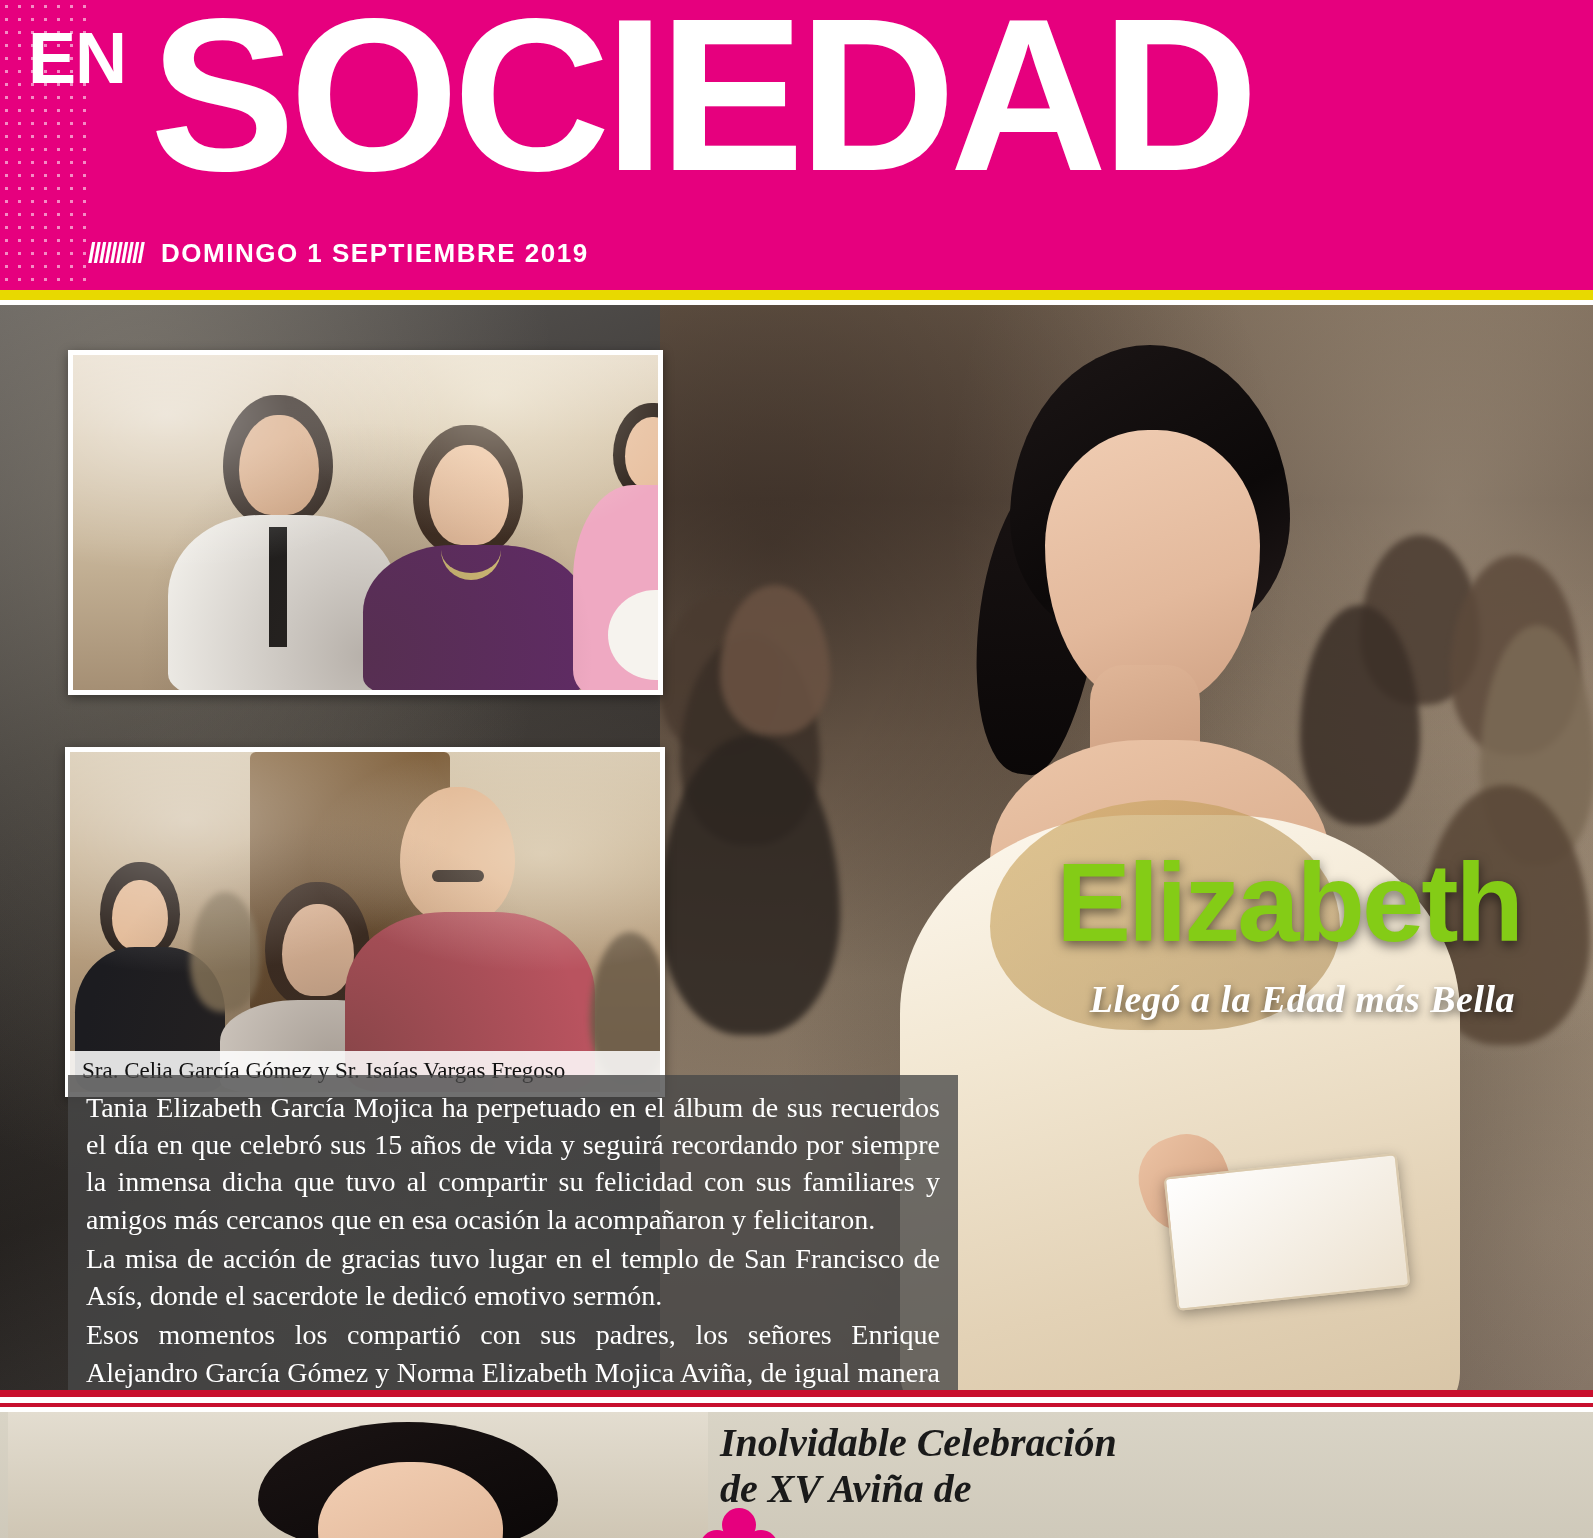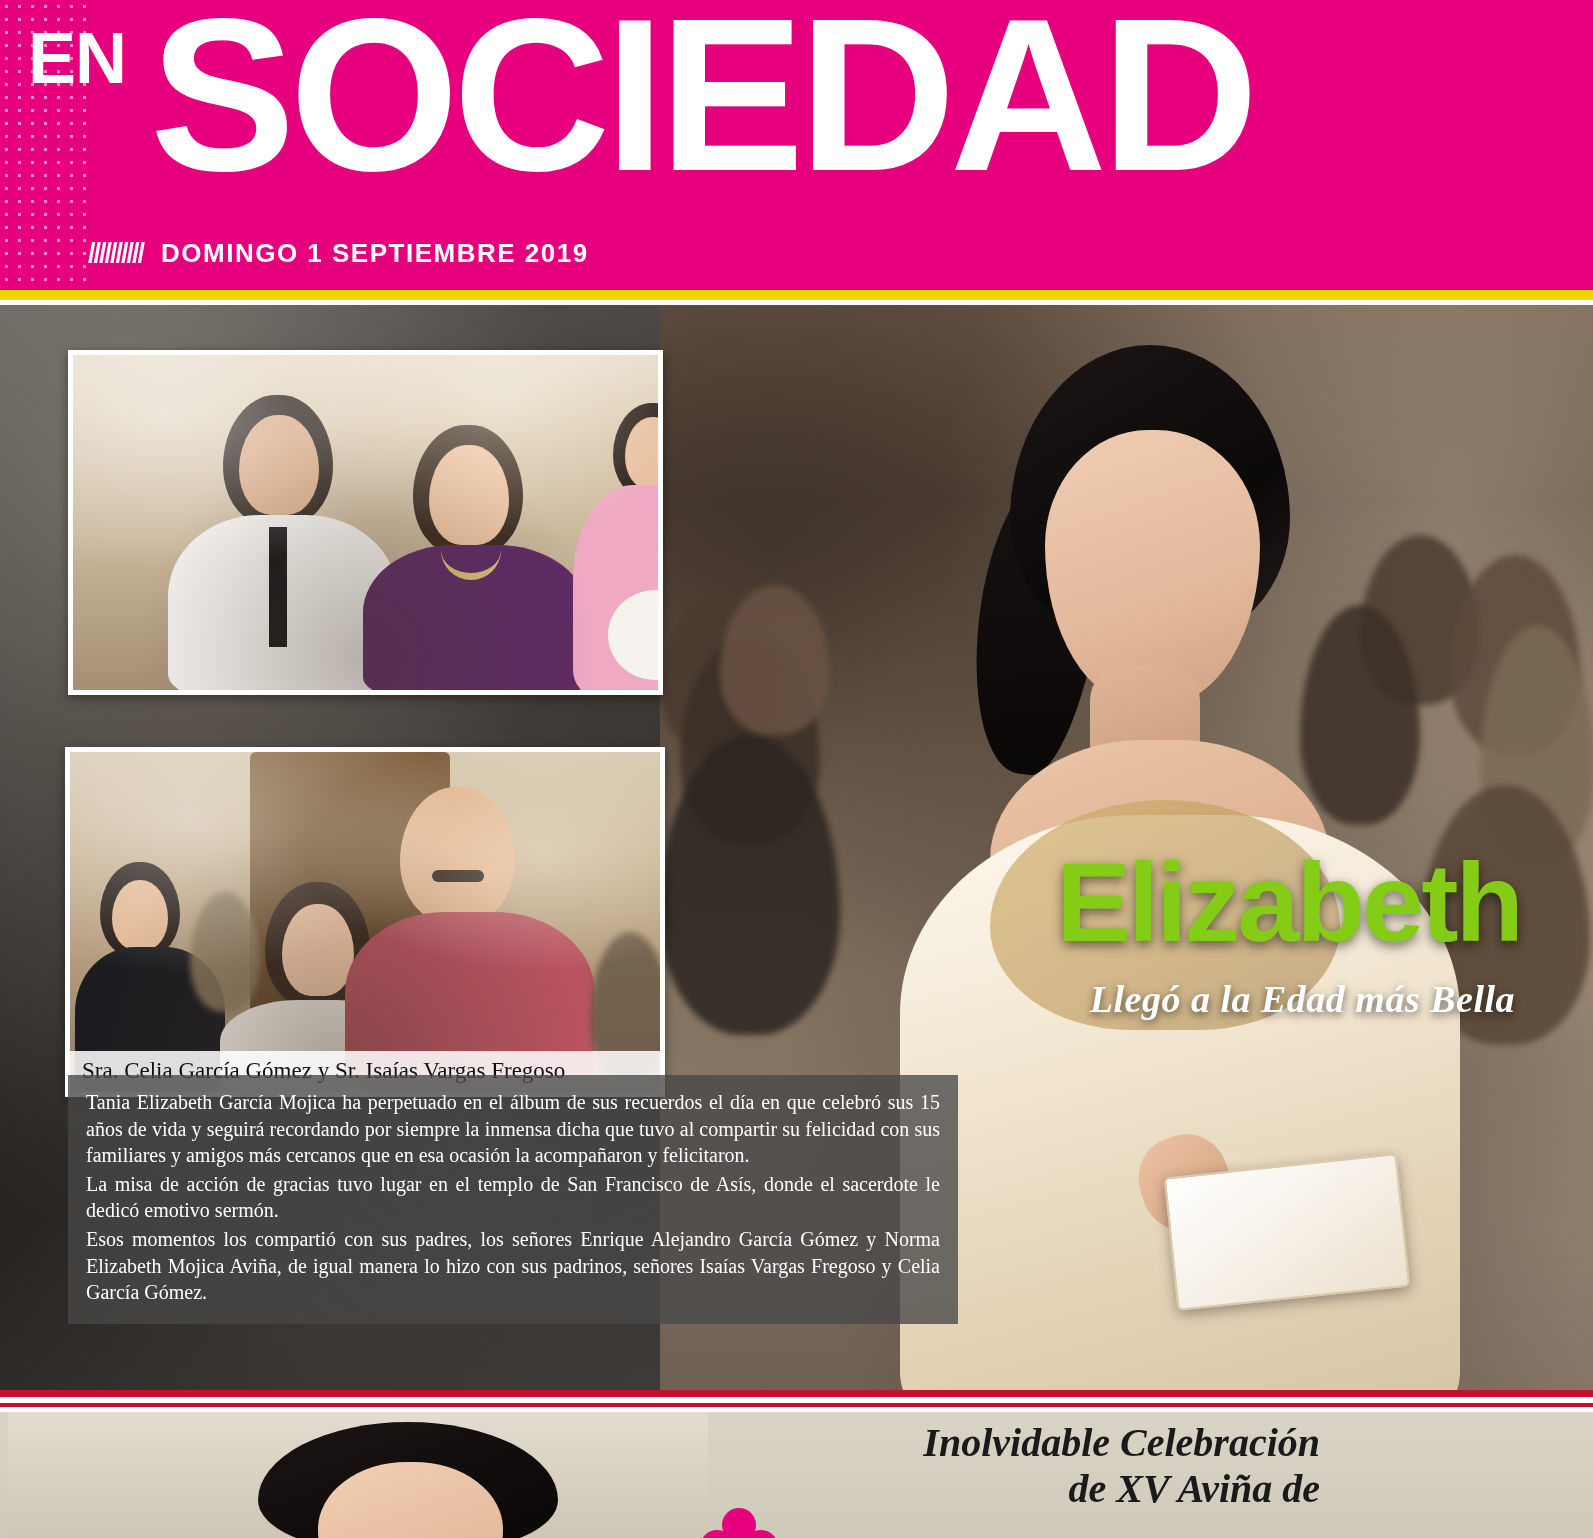--- a/index.html
+++ b/index.html
@@ -313,21 +313,21 @@
   }
 
   
   .body-panel {
     position: absolute;
     left: 68px; top: 770px;
     width: 890px;
     background: rgba(72,72,72,0.78);
     color: #ffffff;
     font-family: "Liberation Serif", serif;
-    font-size: 20px;
+    font-size: 28px;
     line-height: 1.33;
     padding: 14px 18px 16px 18px;
     box-sizing: border-box;
     text-align: justify;
   }
   .body-panel p { margin: 0 0 2px 0; }
 
   
   .bottom-rule-red {
     position: absolute;
@@ -365,21 +365,21 @@
     position: absolute;
     left: 310px; top: 50px;
     width: 185px; height: 160px;
     background: linear-gradient(160deg, #f2cfb4, #dcae8e);
     border-radius: 48% 48% 45% 45% / 42% 42% 58% 58%;
   }
   .bs-title {
     position: absolute;
     left: 720px; top: 8px;
     width: 600px;
-    text-align: right;
+    text-align: left;
     font-family: "Liberation Serif", serif;
     font-style: italic;
     font-weight: bold;
     font-size: 40px;
     line-height: 1.15;
     color: #1a1a1a;
   }
   .bs-flower {
     position: absolute;
     left: 700px; top: 96px;

